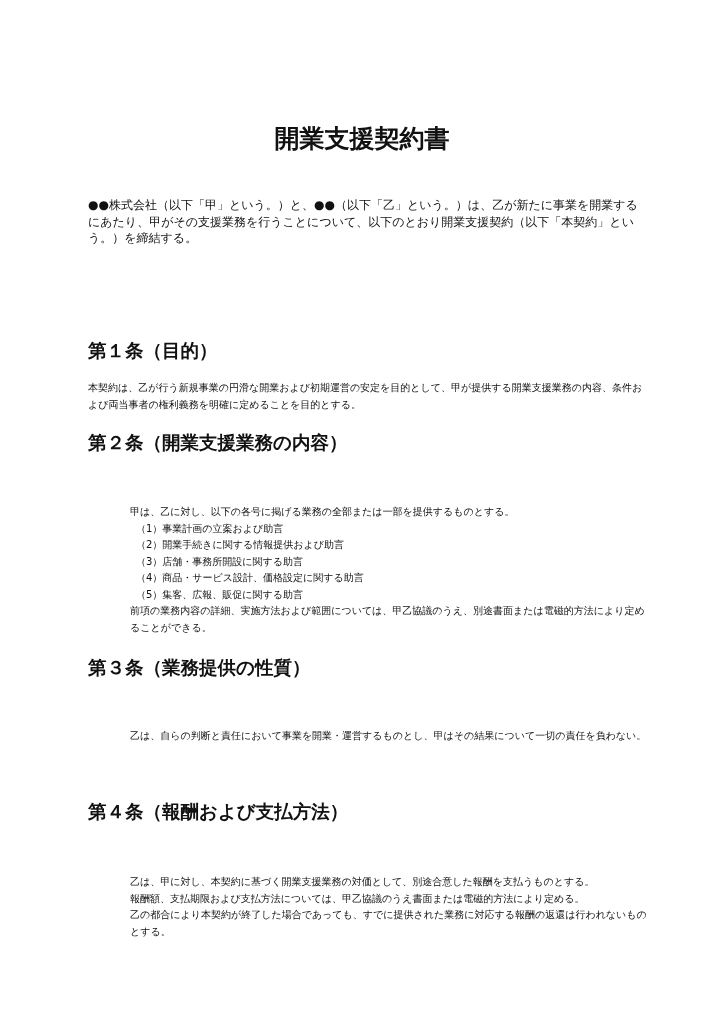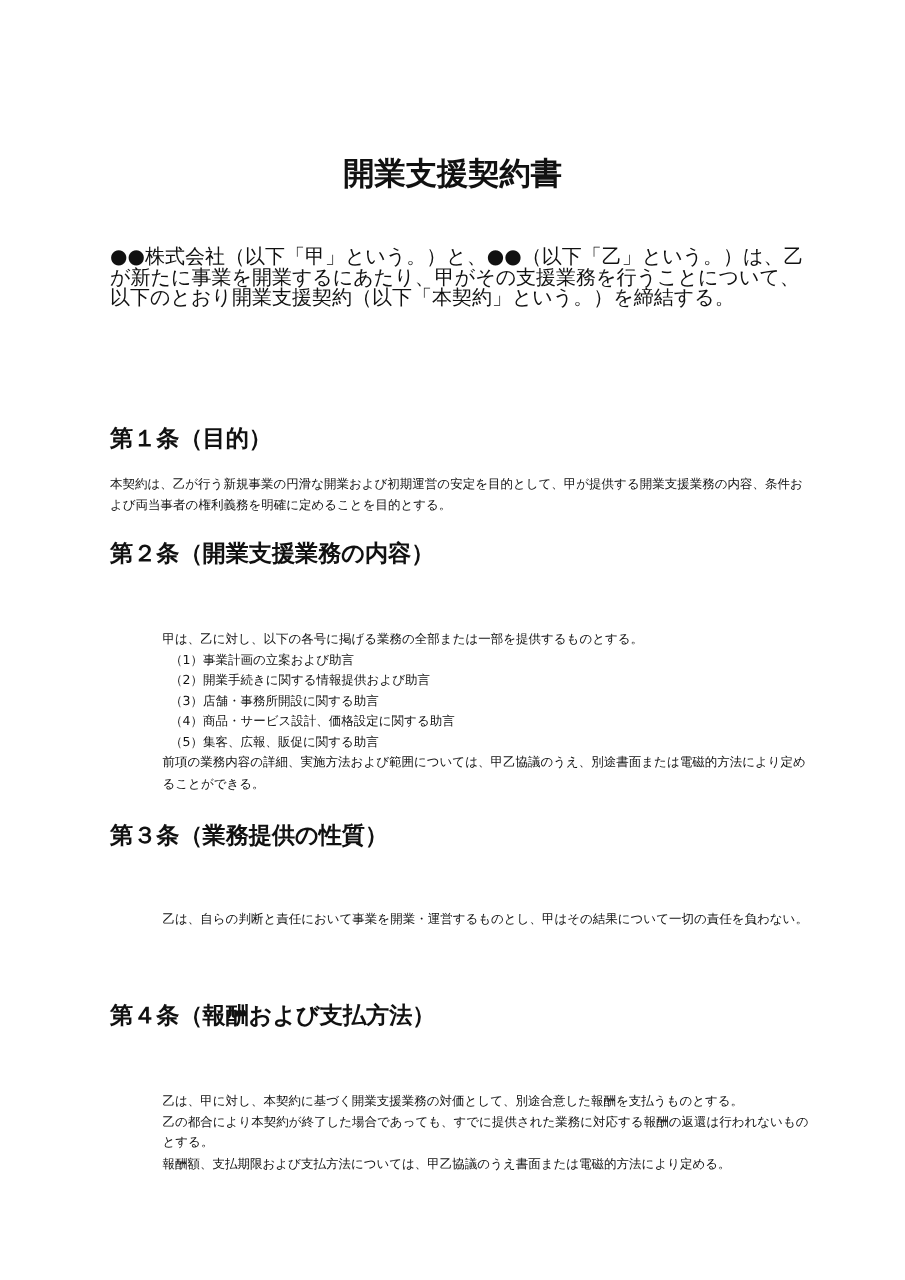--- a/index.html
+++ b/index.html
@@ -8,21 +8,21 @@
       font-family: "DejaVu Sans", "Liberation Sans", sans-serif;
       color: #111111;
     }
     .page { position: absolute; left: 0; top: 2px; width: 724px; height: 1024px; }
     .title {
       position: absolute; left: 0; width: 724px; top: 120px;
       text-align: center; font-size: 25px; font-weight: bold; letter-spacing: 0px;
     }
     .intro {
       position: absolute; left: 88px; width: 560px; top: 195px;
-      font-size: 16px; line-height: 16.5px;
+      font-size: 12px; line-height: 16.5px;
     }
     .heading {
       position: absolute; left: 88px; font-size: 18.5px; font-weight: bold; white-space: nowrap;
     }
     .para {
       position: absolute; font-size: 10px; line-height: 16.5px; margin-top: 36px;
     }
     .para p { margin: 0; }
     .item { padding-left: 6px; }
   </style>
@@ -52,17 +52,17 @@
   </div>
 
   <div class="heading" style="top:653px;">第３条（業務提供の性質）</div>
   <div class="para" style="left:130px; width:520px; top:690px;">
     <p>乙は、自らの判断と責任において事業を開業・運営するものとし、甲はその結果について一切の責任を負わない。</p>
   </div>
 
   <div class="heading" style="top:797px;">第４条（報酬および支払方法）</div>
   <div class="para" style="left:130px; width:520px; top:836px;">
     <p>乙は、甲に対し、本契約に基づく開業支援業務の対価として、別途合意した報酬を支払うものとする。</p>
+    <p>報酬額、支払期限および支払方法については、甲乙協議のうえ書面または電磁的方法により定める。</p>
     <p>乙の都合により本契約が終了した場合であっても、すでに提供された業務に対応する報酬の返還は行われないものとする。</p>
-    <p>報酬額、支払期限および支払方法については、甲乙協議のうえ書面または電磁的方法により定める。</p>
   </div>
 
 </div>
 
 </body></html>

